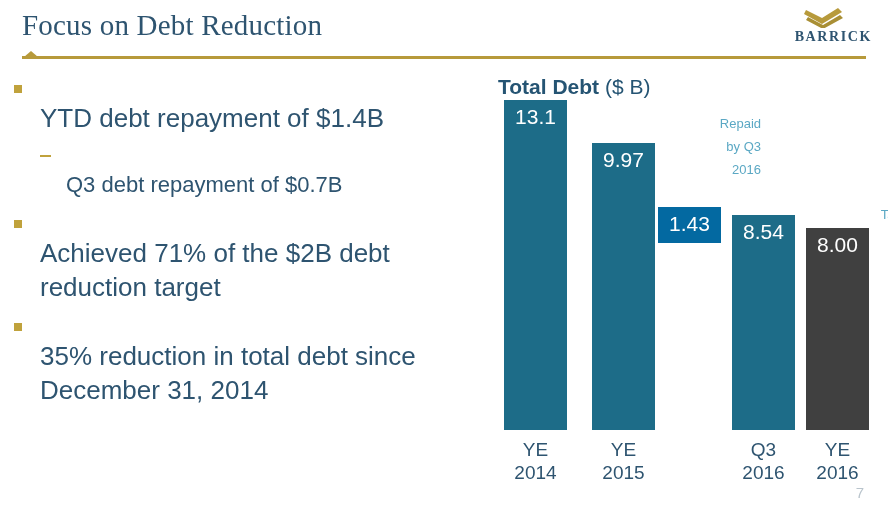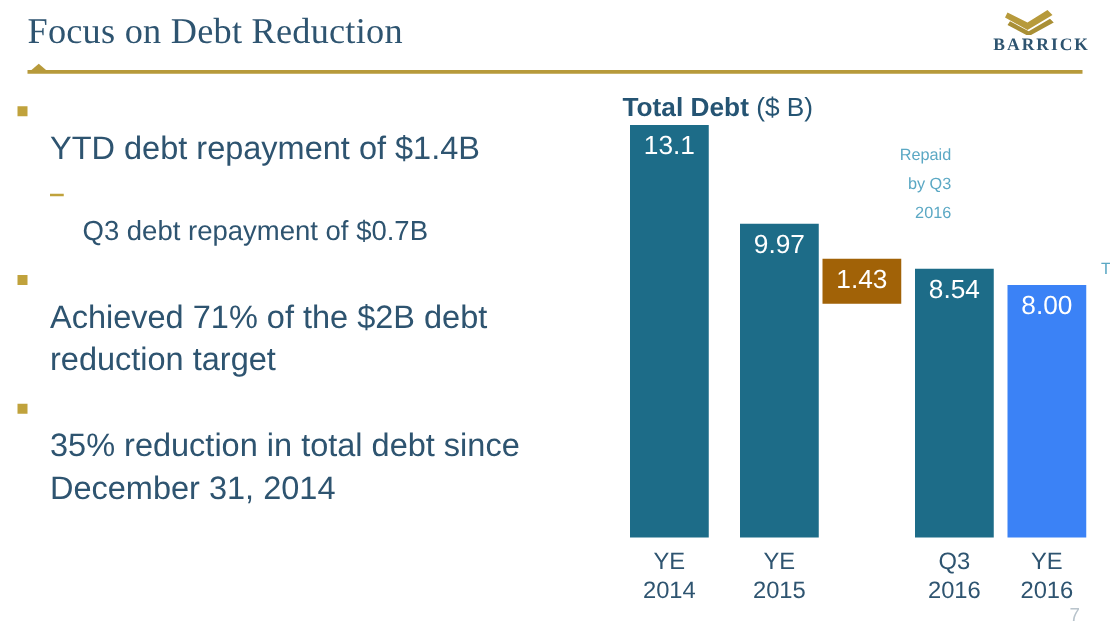--- a/index.html
+++ b/index.html
@@ -247,37 +247,37 @@
       <span class="strong">Total Debt</span><span class="light"> ($ B)</span>
     </div>
 
     <div id="plot">
 
     <div class="bar" style="left: 14px; width: 63px; height: 330px; background: rgb(29, 108, 136);">
           <div class="bar-value">13.1</div>
         </div>
         <div class="cat-label" style="left: 14px; width: 63px; top: 338px;">YE
 2014</div>
-        <div class="bar" style="left: 102px; width: 63px; height: 251px; background: rgb(29, 108, 136);">
+        <div class="bar" style="left: 102px; width: 63px; height: 287px; background: rgb(29, 108, 136);">
           <div class="bar-value">9.97</div>
         </div>
         <div class="cat-label" style="left: 102px; width: 63px; top: 338px;">YE
 2015</div>
-        <div class="bar floating" style="left: 168px; width: 63px; height: 36px; background: #a16207; top: 83px;">
+        <div class="bar floating" style="left: 168px; width: 63px; height: 36px; background: #0369a1; top: 83px;">
           <div class="bar-value">1.43</div>
         </div>
         <div class="bar-annotation" style="left: 168px; width: 63px; top: 12px;">Repaid
 by Q3
 2016</div>
         <div class="bar" style="left: 242px; width: 63px; height: 215px; background: rgb(29, 108, 136);">
           <div class="bar-value">8.54</div>
         </div>
         <div class="cat-label" style="left: 242px; width: 63px; top: 338px;">Q3
 2016</div>
-        <div class="bar" style="left: 316px; width: 63px; height: 202px; background: #3b82f6;">
+        <div class="bar" style="left: 316px; width: 63px; height: 202px; background: #404040;">
           <div class="bar-value">8.00</div>
         </div>
         <div class="bar-annotation" style="left: 324px; width: 63px; top: 103px;">Target</div>
         <div class="cat-label" style="left: 316px; width: 63px; top: 338px;">YE
 2016</div>
       </div>
   </div>
 
   <div id="page-number">7</div>
 

